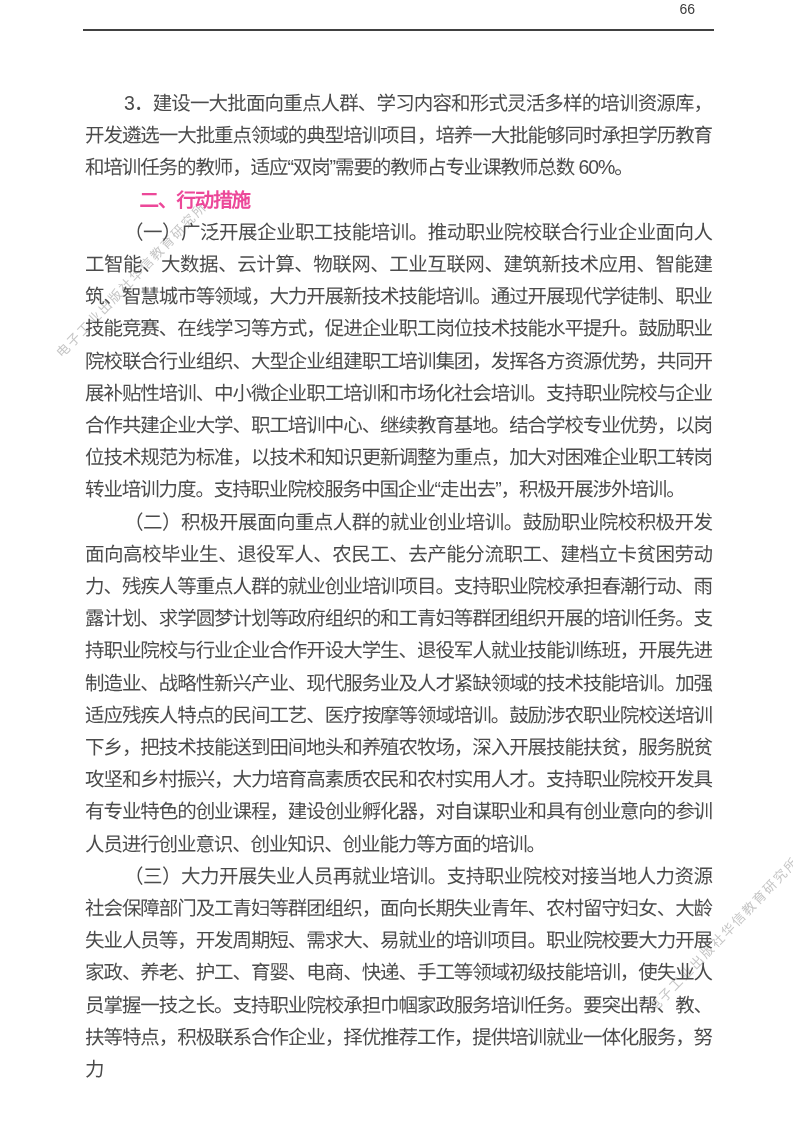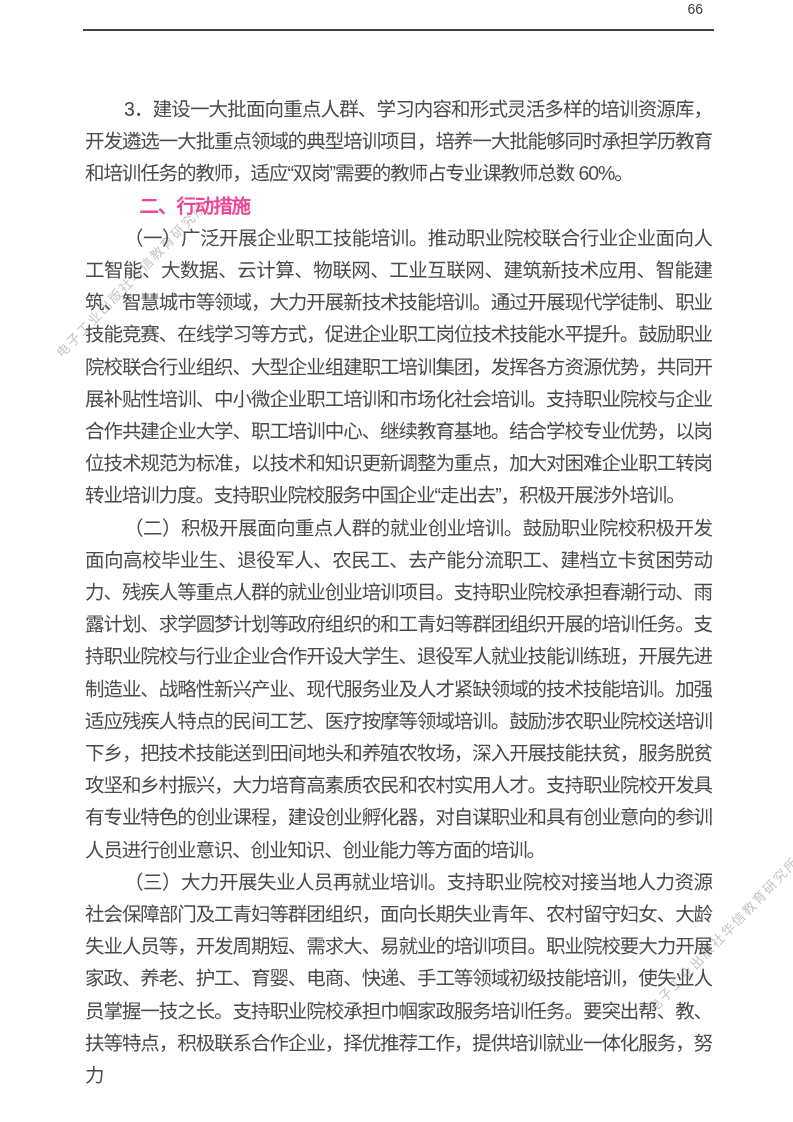--- a/index.html
+++ b/index.html
@@ -12,38 +12,38 @@
     width: 793px;
     height: 1122px;
     background: #ffffff;
     overflow: hidden;
     font-family: "Liberation Sans", "DejaVu Sans", sans-serif;
   }
   
   .page-number {
     position: absolute;
     top: 1px;
-    right: 90px;
+    right: 98px;
     font-size: 14px;
     line-height: 16px;
     color: #3d3d3d;
   }
   .header-rule {
     position: absolute;
     left: 83px;
     top: 29px;
     width: 631px;
     height: 2px;
     background: #414141;
   }
   
   .content {
     position: absolute;
     left: 85px;
-    top: 93px;
+    top: 87px;
     width: 627px;
     font-size: 19.5px;
     letter-spacing: -1.1px;
     line-height: 32.2px;
     color: #4b4b4b;
     text-align: justify;
     text-justify: inter-character;
     z-index: 1;
   }
   .content p {

